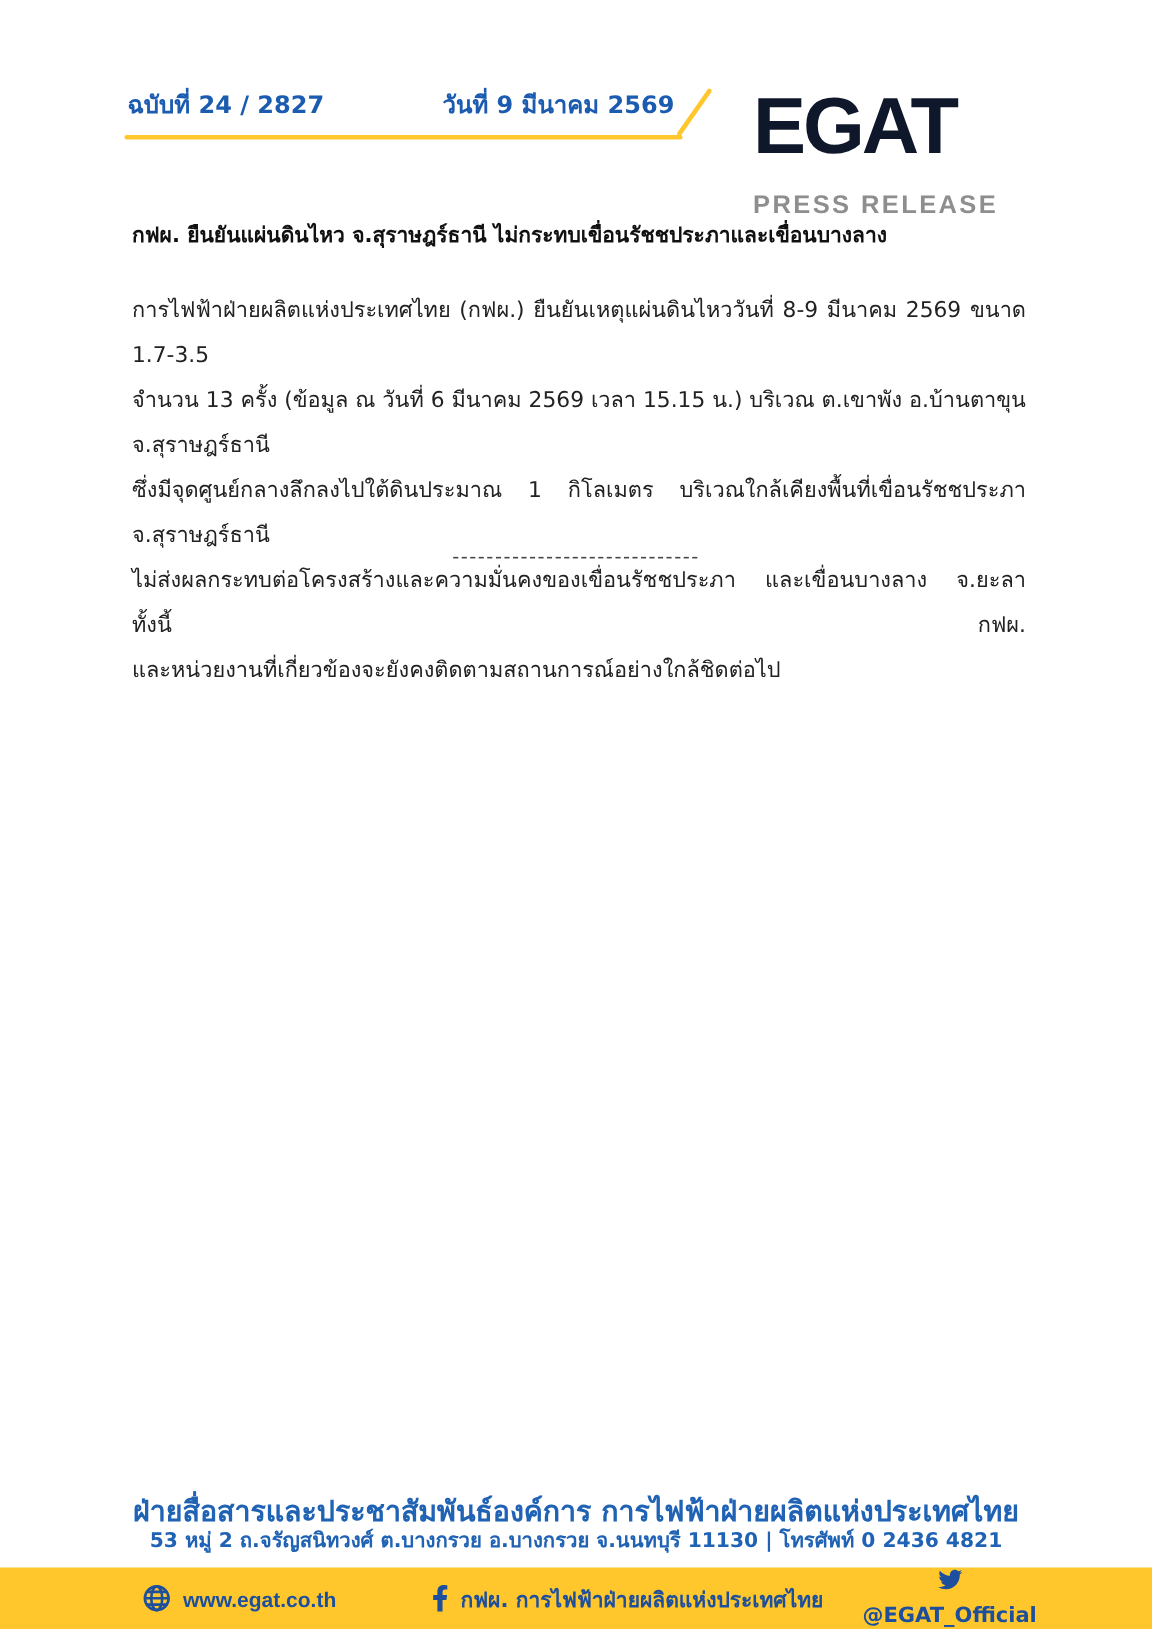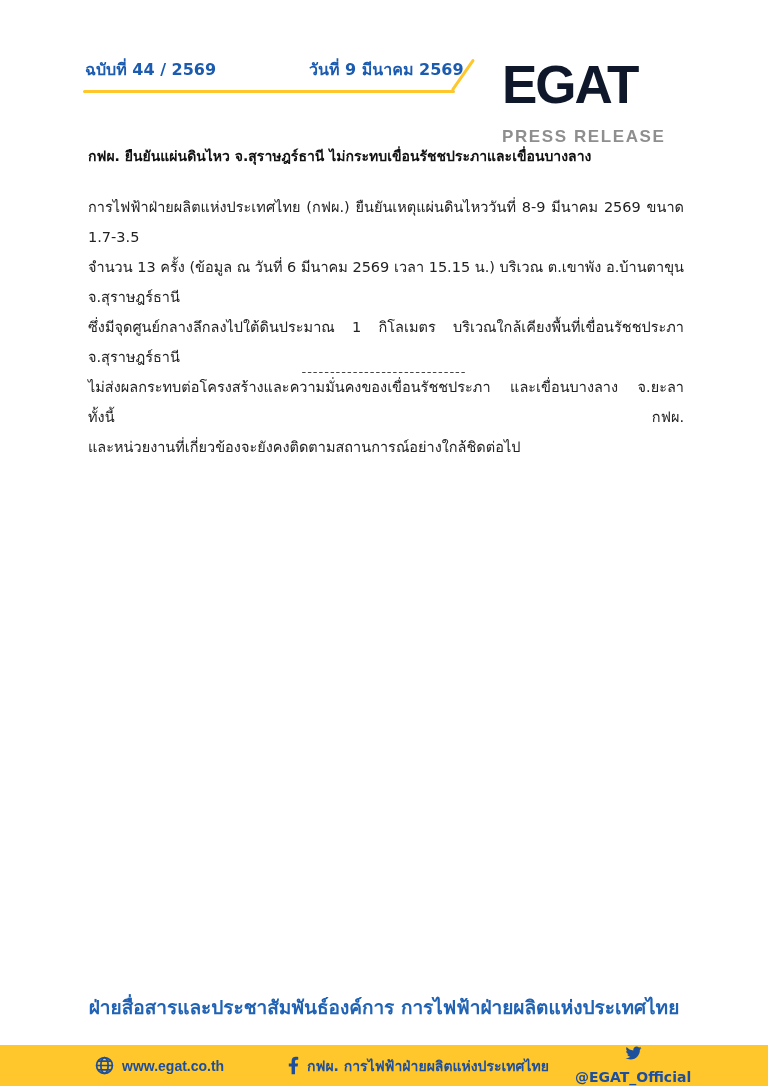--- a/index.html
+++ b/index.html
@@ -2,21 +2,21 @@
 <html lang="th"><head>
 <meta charset="utf-8">
 <style>
   html,body{margin:0;padding:0;background:#ffffff;}
   .page{
     position:relative;width:768px;height:1086px;background:#ffffff;
     font-family:"DejaVu Sans",sans-serif;overflow:hidden;
   }
   
   .issue-no{position:absolute;left:85px;top:57px;color:#1b5bb0;font-weight:bold;font-size:16px;}
-  .rel-date{position:absolute;left:309px;top:57px;color:#1b5bb0;font-weight:bold;font-size:16px;}
+  .rel-date{position:absolute;left:295px;top:57px;color:#1b5bb0;font-weight:bold;font-size:16px;}
   .head-rule{position:absolute;left:83px;top:90px;width:372px;height:3px;background:#ffc72c;border-radius:2px;}
   .head-rule-diag{position:absolute;left:452px;top:89px;width:38px;height:3px;background:#ffc72c;
     border-radius:2px;transform:rotate(-55deg);transform-origin:0 50%;}
   .logo{position:absolute;left:502px;top:26px;width:190px;font-family:"Liberation Sans",sans-serif;}
   .logo-egat{font-size:53px;font-weight:800;color:#0f172a;letter-spacing:-2px;line-height:1;margin-top:32px;}
   .logo-sub{font-size:17px;font-weight:700;color:#8e8e8e;letter-spacing:1.6px;margin-top:16px;}
   
   .title{position:absolute;left:88px;top:145px;width:620px;font-size:14px;font-weight:bold;color:#111;white-space:nowrap;}
   .body-text{position:absolute;left:88px;top:192px;width:596px;font-size:14.5px;color:#222;}
   .bline{line-height:30px;text-align:justify;text-align-last:justify;}
@@ -35,21 +35,21 @@
   .item-web{left:95px;}
   .item-fb{left:288px;}
   .item-tw{left:575px;flex-direction:column;}
   .item-web .label{font-family:"Liberation Sans",sans-serif;}
 </style>
 </head>
 <body>
 
 <div class="page">
 
-  <div class="issue-no">ฉบับที่ 44 / 2569</div>
+  <div class="issue-no">ฉบับที่ 24 / 2827</div>
   <div class="rel-date">วันที่ 9 มีนาคม 2569</div>
   <div class="head-rule"></div>
   <div class="head-rule-diag"></div>
 
   <div class="logo">
     <div class="logo-egat">EGAT</div>
     <div class="logo-sub">PRESS RELEASE</div>
   </div>
 
   <div class="title">กฟผ. ยืนยันแผ่นดินไหว จ.สุราษฎร์ธานี ไม่กระทบเขื่อนรัชชประภาและเขื่อนบางลาง</div>
@@ -58,20 +58,21 @@
     <div class="bline">การไฟฟ้าฝ่ายผลิตแห่งประเทศไทย (กฟผ.) ยืนยันเหตุแผ่นดินไหววันที่ 8-9 มีนาคม 2569 ขนาด 1.7-3.5</div>
     <div class="bline">จำนวน 13 ครั้ง (ข้อมูล ณ วันที่ 6 มีนาคม 2569 เวลา 15.15 น.) บริเวณ ต.เขาพัง อ.บ้านตาขุน จ.สุราษฎร์ธานี</div>
     <div class="bline">ซึ่งมีจุดศูนย์กลางลึกลงไปใต้ดินประมาณ 1 กิโลเมตร บริเวณใกล้เคียงพื้นที่เขื่อนรัชชประภา จ.สุราษฎร์ธานี</div>
     <div class="bline">ไม่ส่งผลกระทบต่อโครงสร้างและความมั่นคงของเขื่อนรัชชประภา และเขื่อนบางลาง จ.ยะลา ทั้งนี้ กฟผ.</div>
     <div class="bline last">และหน่วยงานที่เกี่ยวข้องจะยังคงติดตามสถานการณ์อย่างใกล้ชิดต่อไป</div>
   </div>
 
   <div class="separator">-----------------------------</div>
 
   <div class="footer-dept">ฝ่ายสื่อสารและประชาสัมพันธ์องค์การ การไฟฟ้าฝ่ายผลิตแห่งประเทศไทย</div>
+  <div class="footer-addr">53 หมู่ 2 ถ.จรัญสนิทวงศ์ ต.บางกรวย อ.บางกรวย จ.นนทบุรี 11130 | โทรศัพท์ 0 2436 4821</div>
 
   <div class="social-bar">
 
     <div class="social-item item-fb">
       <span class="ic">
         <svg width="11" height="19" viewBox="0 0 320 512" fill="#1e4f9c">
           <path d="M279.14 288l14.22-92.66h-88.91v-60.13c0-25.35 12.42-50.06 52.24-50.06h40.42V6.26S260.43 0 225.36 0c-73.22 0-121.08 44.38-121.08 124.72v70.62H22.89V288h81.39v224h100.17V288z"></path>
         </svg>
       </span>
       <span class="label">กฟผ. การไฟฟ้าฝ่ายผลิตแห่งประเทศไทย</span>

